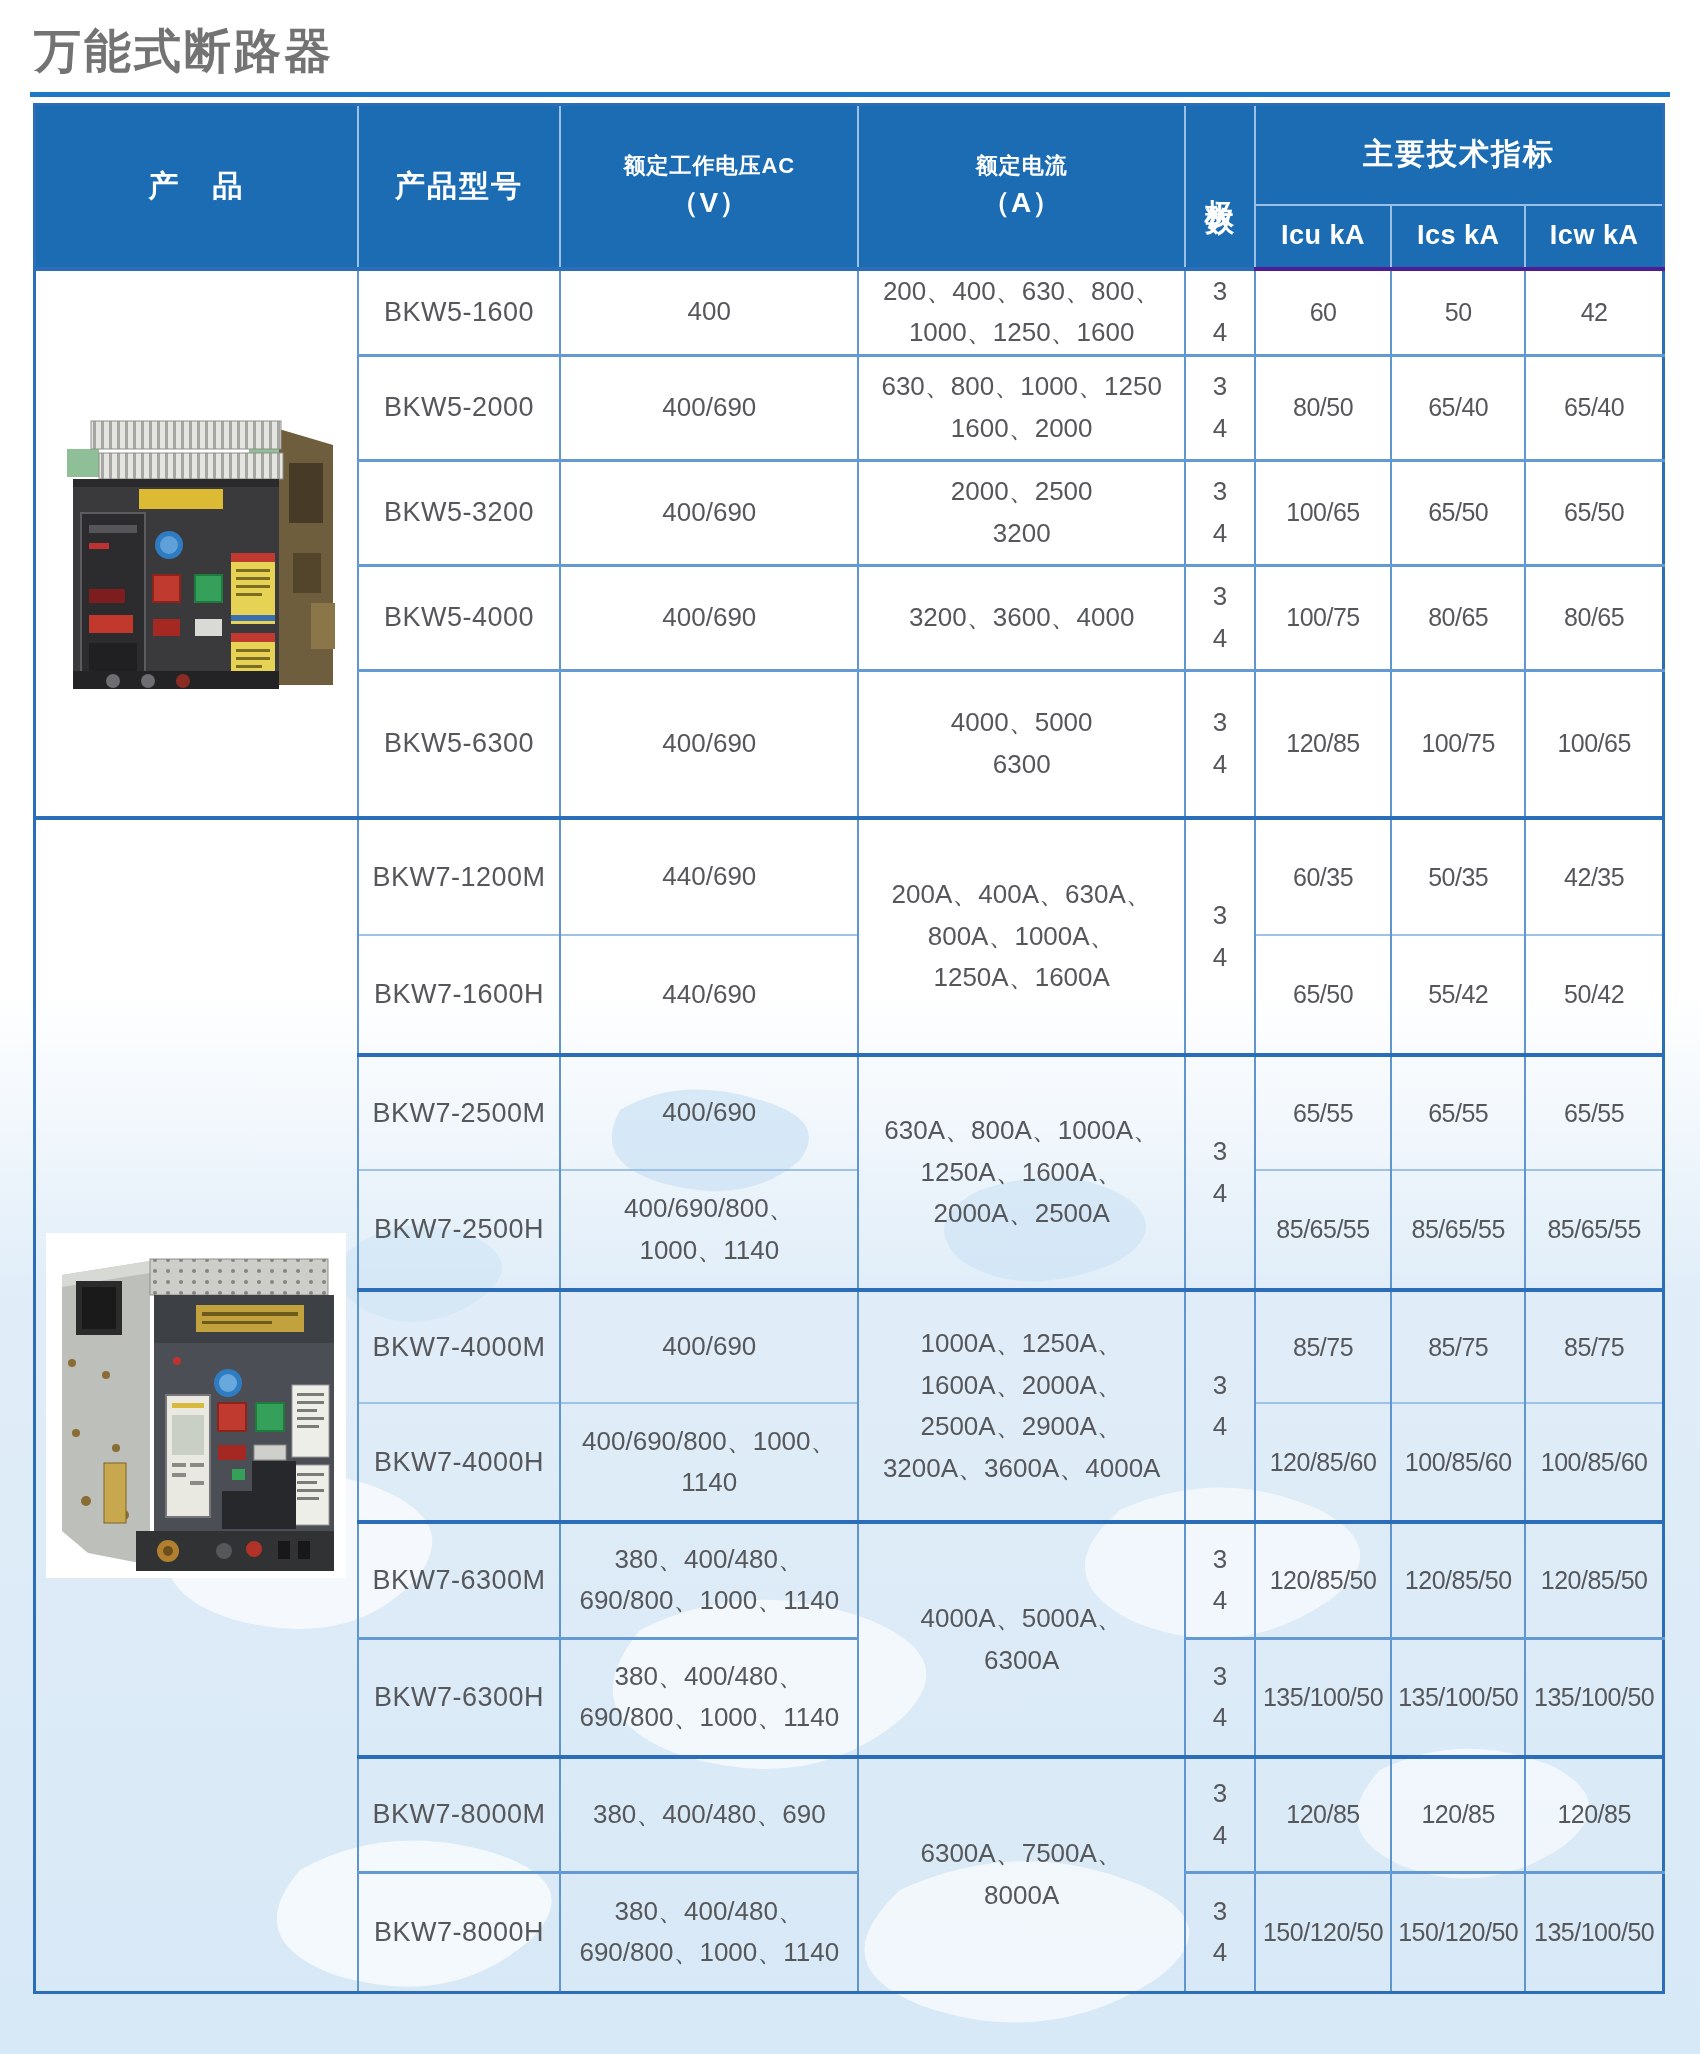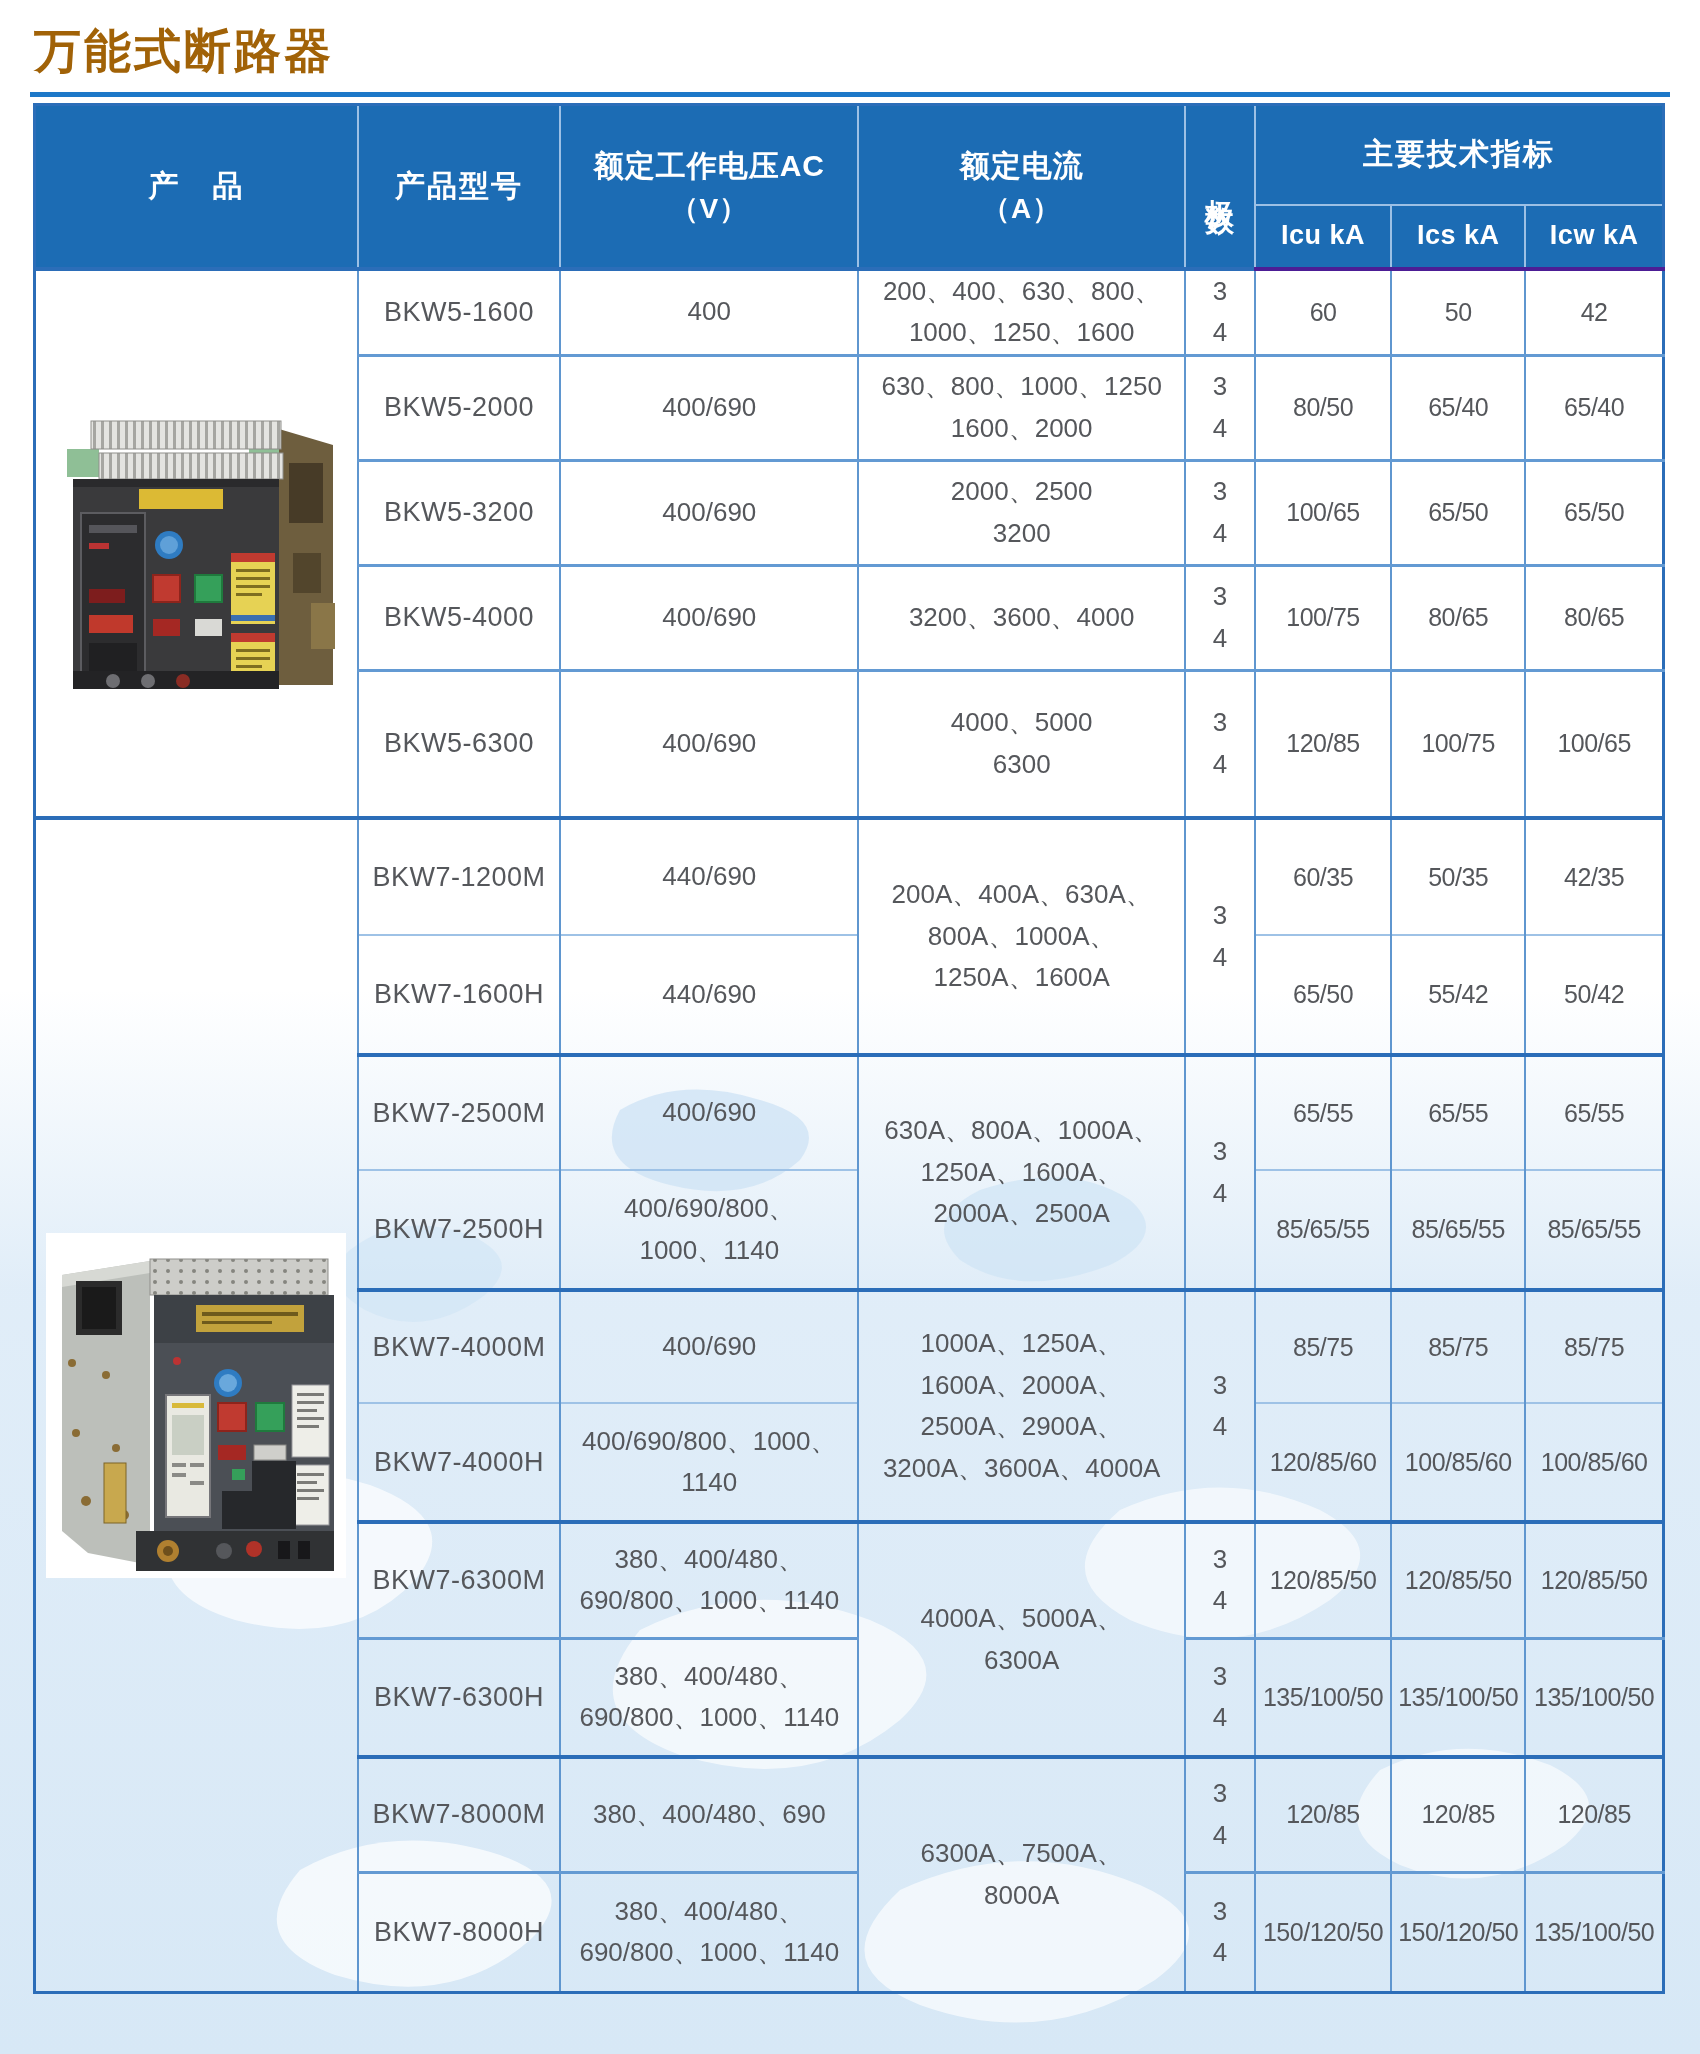--- a/index.html
+++ b/index.html
@@ -4,21 +4,21 @@
 <style>
   html,body{margin:0;padding:0;}
   body{
     width:1700px;height:2054px;position:relative;background:#ffffff;
     font-family:"Liberation Sans","DejaVu Sans",sans-serif;
     color:#55575b;overflow:hidden;
   }
   
   .page-title{
     position:absolute;left:34px;top:20px;
-    font-size:47px;font-weight:bold;color:#a16207;letter-spacing:3px;z-index:2;
+    font-size:47px;font-weight:bold;color:#737373;letter-spacing:3px;z-index:2;
   }
   .title-rule{
     position:absolute;left:30px;top:92px;width:1640px;height:5px;
     background:#1d78c8;z-index:2;
   }
   
   .watermark{position:absolute;left:0;top:990px;width:1700px;height:1064px;z-index:0;}
   
   table.spec{
     position:absolute;left:33px;top:103px;width:1632px;z-index:1;
@@ -29,21 +29,21 @@
   th{
     background:#1c6cb4;color:#ffffff;font-weight:bold;
     border:2px solid #9cc0e5;
   }
   td{border-left:2px solid #5f96cf;border-right:2px solid #5f96cf;}
   .hr1{height:100px;}
   .hr2{height:64px;}
   .hr2 th{border-bottom:4px solid #4c1d95;font-size:27px;letter-spacing:0.5px;}
   .h-main{font-size:30px;letter-spacing:2px;}
   .h-sub{font-size:27px;font-weight:bold;line-height:1.55;}
-  .h-two{display:block;font-size:30px;line-height:1.5;letter-spacing:1px;}
+  .h-two{display:block;font-size:22px;line-height:1.5;letter-spacing:1px;}
   .h-two.small{font-size:28px;}
   .poles-head{writing-mode:vertical-rl;text-orientation:upright;letter-spacing:8px;font-size:29px;margin:0 auto;}
   
   .rh1{height:77px}.rh2{height:105px}.rh3{height:105px}.rh4{height:105px}.rh5{height:148px}
   .rh6{height:117px}.rh7{height:120px}.rh8{height:115px}.rh9{height:120px}.rh10{height:113px}
   .rh11{height:119px}.rh12{height:116px}.rh13{height:119px}.rh14{height:115px}.rh15{height:120px}
   
   tr.sep-a > td{border-top:4px solid #2b6db8;}
   tr.sep-b > td{border-top:3px solid #639ad3;}
   tr.sep-c > td{border-top:2px solid #9ec2e6;margin-top:41px;}

